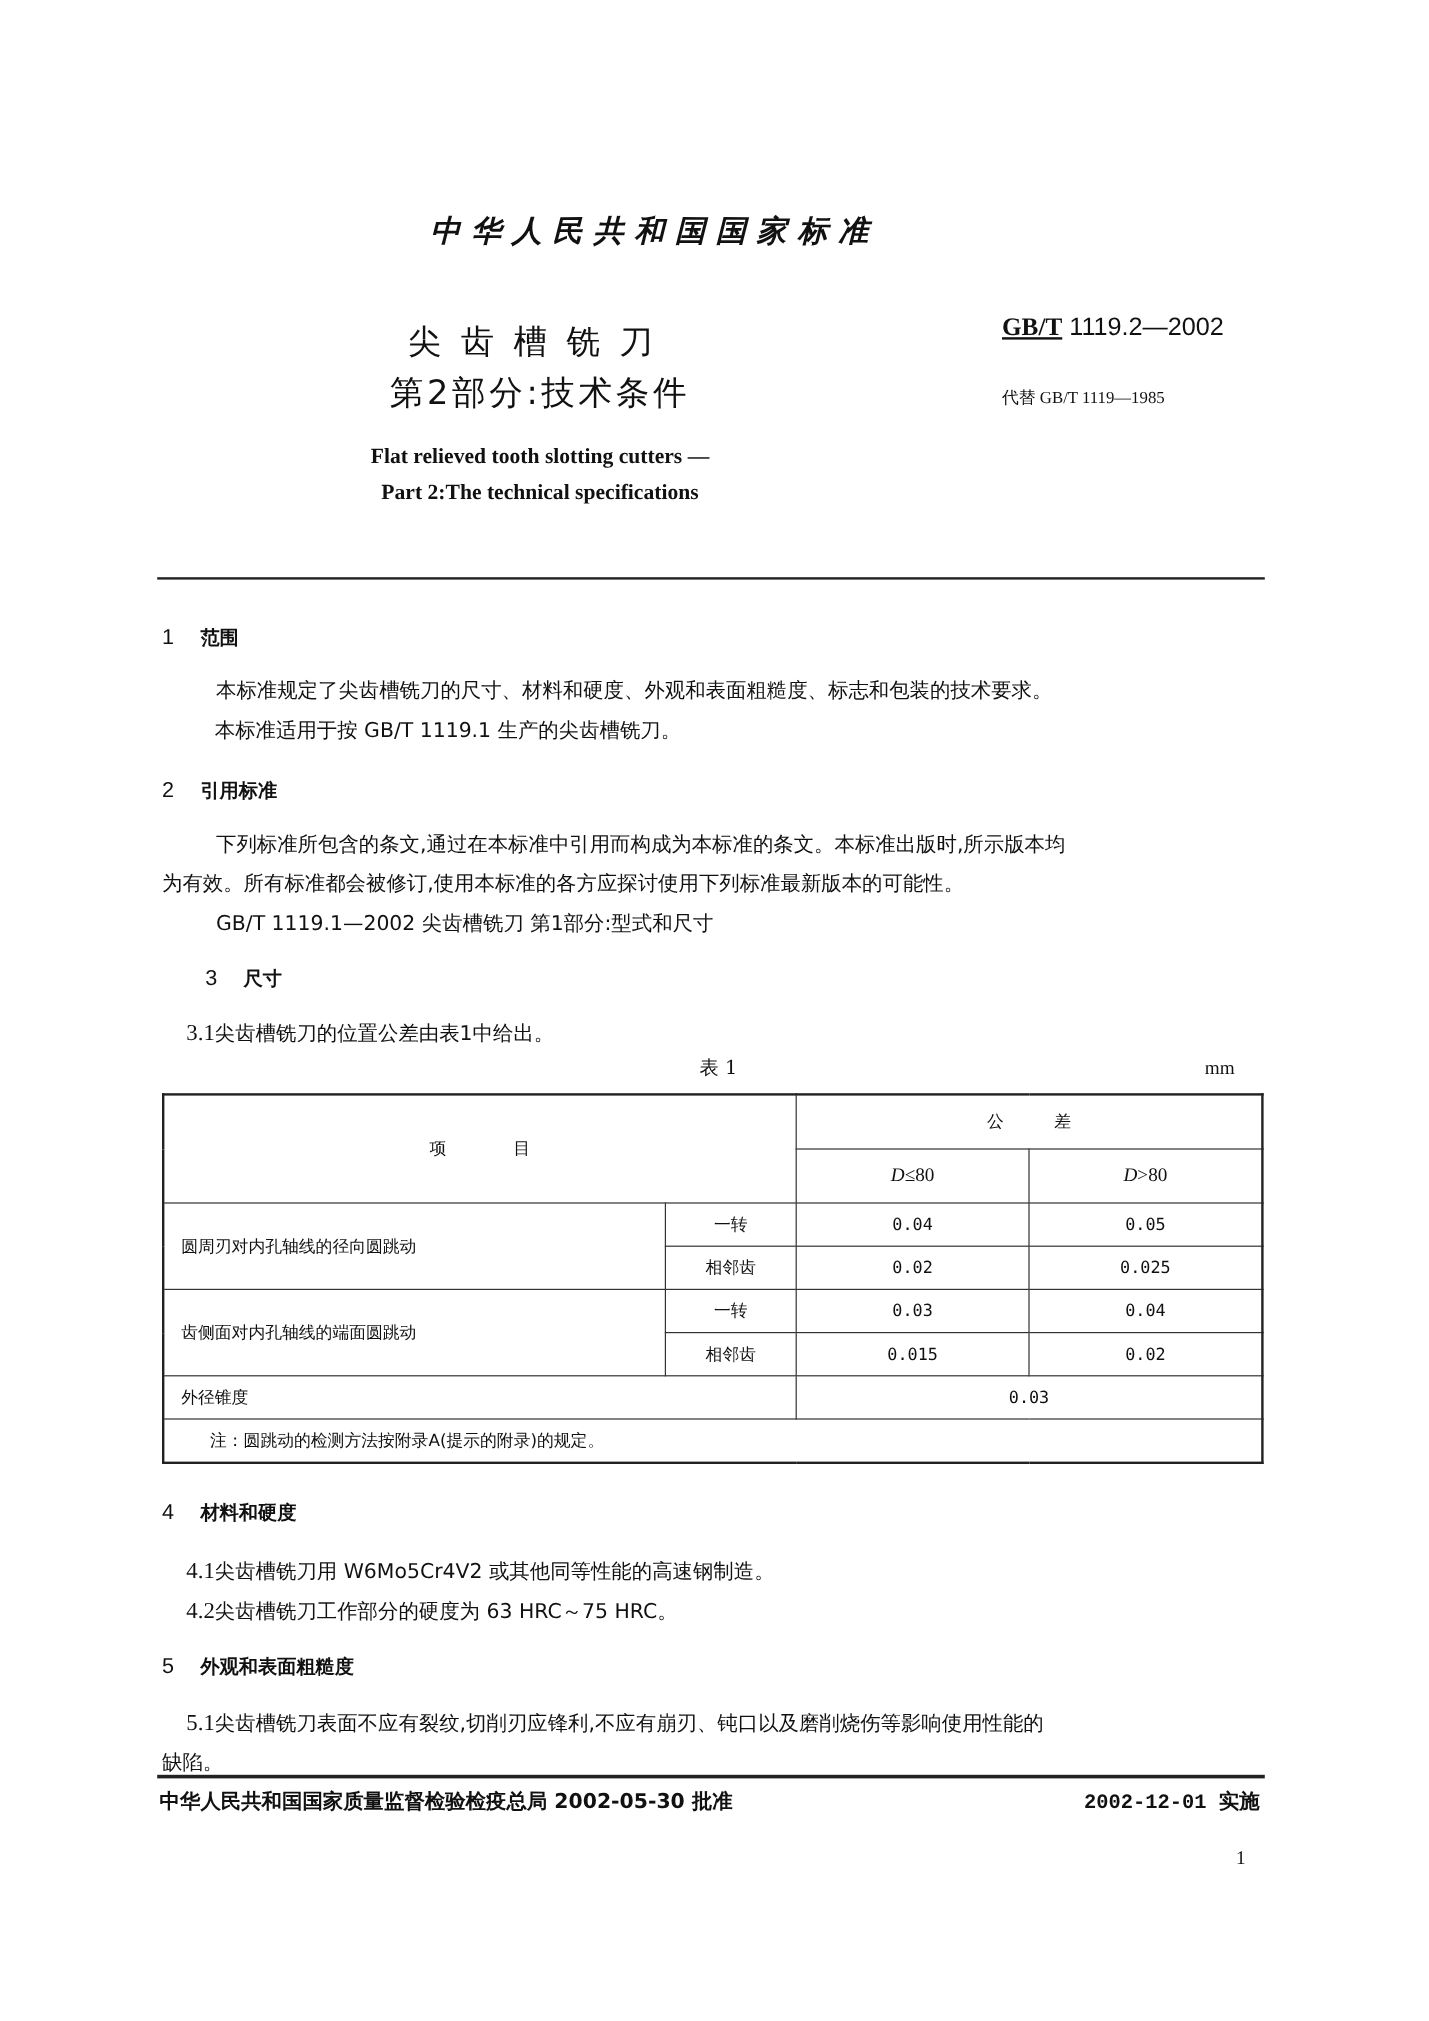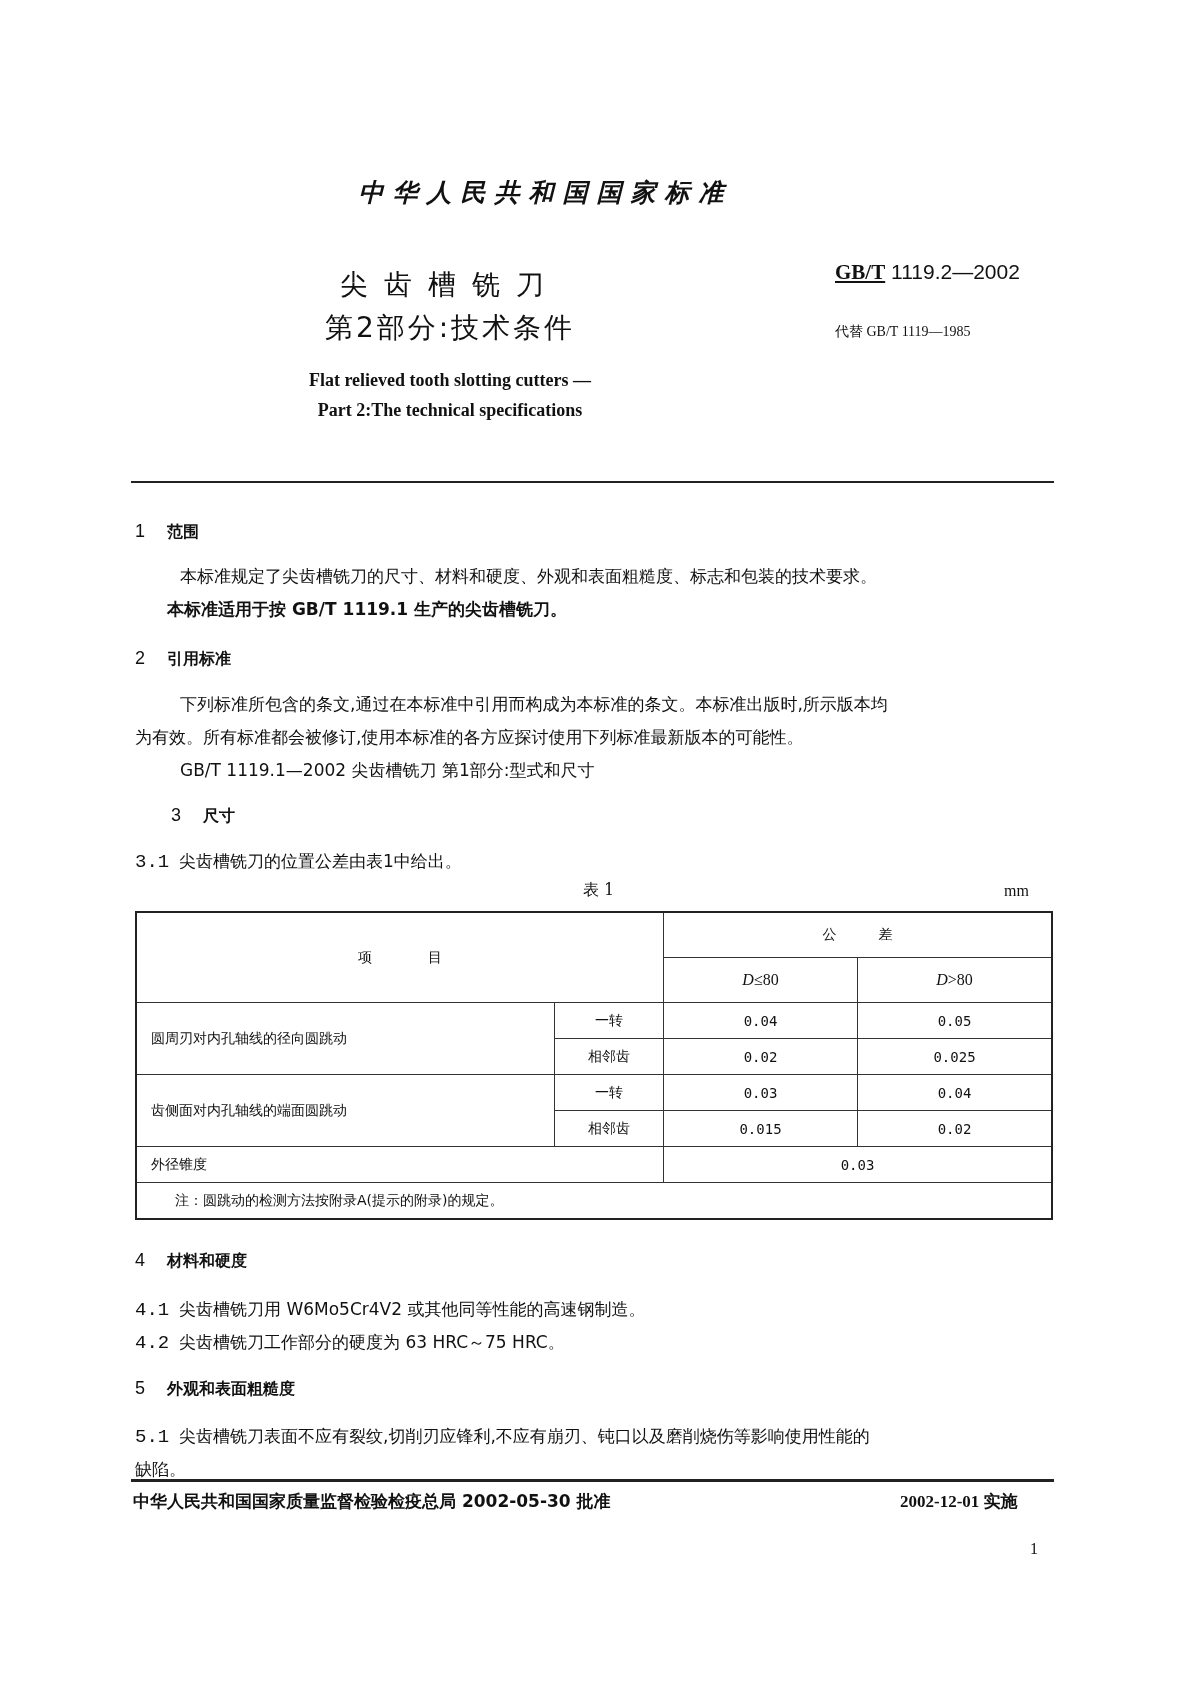--- a/index.html
+++ b/index.html
@@ -11,33 +11,33 @@
   .title2 { left: 0; width: 900px; top: 309px; text-align: center; font-family: "DejaVu Sans", sans-serif; font-size: 28px; letter-spacing: 3px; }
   .en1 { left: 0; width: 900px; top: 370px; text-align: center; font-family: "Liberation Serif", serif; font-weight: bold; font-size: 18px; }
   .en2 { left: 0; width: 900px; top: 400px; text-align: center; font-family: "Liberation Serif", serif; font-weight: bold; font-size: 18px; }
   .stdno { left: 835px; top: 260px; font-size: 21px; font-family: "Liberation Sans", sans-serif; }
   .stdno b { font-family: "Liberation Serif", serif; text-decoration: underline; }
   .replace { left: 835px; top: 323px; font-size: 14px; font-family: "Liberation Serif", serif; }
   .rule { left: 131px; width: 923px; height: 0; border-top: 2px solid #222; }
   .h { left: 135px; font-family: "DejaVu Sans", sans-serif; font-weight: bold; font-size: 16px; }
   .h .num { display: inline-block; width: 32px; font-weight: normal; font-family: "Liberation Sans", sans-serif; font-size: 18px; }
   .p { font-family: "DejaVu Sans", sans-serif; font-size: 17px; line-height: 33px; }
-  .clause .num { display: inline-block; width: 44px; font-family: Liberation Mono, monospace; font-size: 19px; }
+  .clause .num { display: inline-block; width: 44px; font-family: Liberation Serif, serif; font-size: 19px; text-align: right; }
   .tcap { left: 583px; top: 880px; font-family: "DejaVu Serif", serif; font-size: 16px; }
   .tunit { left: 1004px; top: 882px; font-family: "Liberation Serif", serif; font-size: 16px; }
   table.t1 { position: absolute; left: 135px; top: 911px; width: 918px; border-collapse: collapse; border: 2px solid #222; font-family: "DejaVu Sans", sans-serif; font-size: 14px; }
   table.t1 td { border: 1px solid #333; height: 35px; padding: 0 14px; text-align: center; }
   table.t1 td.left { text-align: left; }
   table.t1 td.num { font-family: "DejaVu Sans Mono", monospace; font-size: 14px; }
   table.t1 tr.hdr td { height: 44px; }
   table.t1 .it { font-family: "Liberation Serif", serif; font-style: italic; font-size: 16px; }
   table.t1 .it span { font-style: normal; }
   .footer-rule { left: 131px; top: 1479px; width: 923px; border-top: 3px solid #222; }
   .footer-left { left: 133px; top: 1490px; font-family: "DejaVu Sans", sans-serif; font-weight: bold; font-size: 17px; }
-  .footer-right { left: 900px; top: 1490px; width: 153px; text-align: left; font-family: Liberation Serif, serif; font-weight: bold; font-size: 17px; }
+  .footer-right { left: 900px; top: 1490px; width: 153px; text-align: center; font-family: Liberation Mono, monospace; font-weight: bold; font-size: 17px; }
   .pageno { left: 1030px; top: 1540px; font-family: "Liberation Serif", serif; font-size: 16px; }
 </style>
 </head>
 <body>
 
 <div class="abs national"><span>中华人民共和国国家标准</span></div>
 
 <div class="abs title1">尖齿槽铣刀</div>
 <div class="abs title2">第2部分:技术条件</div>
 <div class="abs en1">Flat relieved tooth slotting cutters —</div>
@@ -48,21 +48,21 @@
   <span>1119.2—2002</span>
 </div>
 <div class="abs replace">代替 GB/T 1119—1985</div>
 
 <div class="abs rule" style="top:481px;"></div>
 
 <div class="abs h" style="top:521px;">
   <span class="num">1</span><span>范围</span>
 </div>
 <div class="abs p" style="left:180px; top:560px;">本标准规定了尖齿槽铣刀的尺寸、材料和硬度、外观和表面粗糙度、标志和包装的技术要求。</div>
-<div class="abs p" style="left:167px; top:593px;font-weight:bold;">本标准适用于按 GB/T 1119.1 生产的尖齿槽铣刀。</div>
+<div class="abs p" style="left:179px; top:593px;">本标准适用于按 GB/T 1119.1 生产的尖齿槽铣刀。</div>
 
 <div class="abs h" style="top:648px;">
   <span class="num">2</span><span>引用标准</span>
 </div>
 <div class="abs p" style="left:180px; top:688px;">下列标准所包含的条文,通过在本标准中引用而构成为本标准的条文。本标准出版时,所示版本均</div>
 <div class="abs p" style="left:135px; top:721px;">为有效。所有标准都会被修订,使用本标准的各方应探讨使用下列标准最新版本的可能性。</div>
 <div class="abs p" style="left:180px; top:754px;">GB/T 1119.1—2002  尖齿槽铣刀  第1部分:型式和尺寸</div>
 
 <div class="abs h" style="top:805px;margin-left:36px;">
   <span class="num">3</span><span>尺寸</span>

